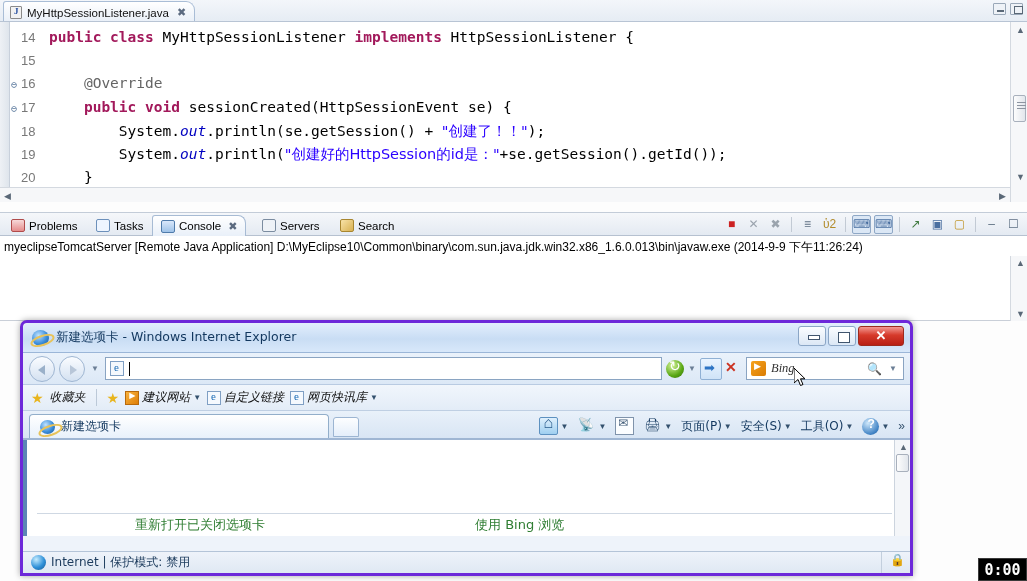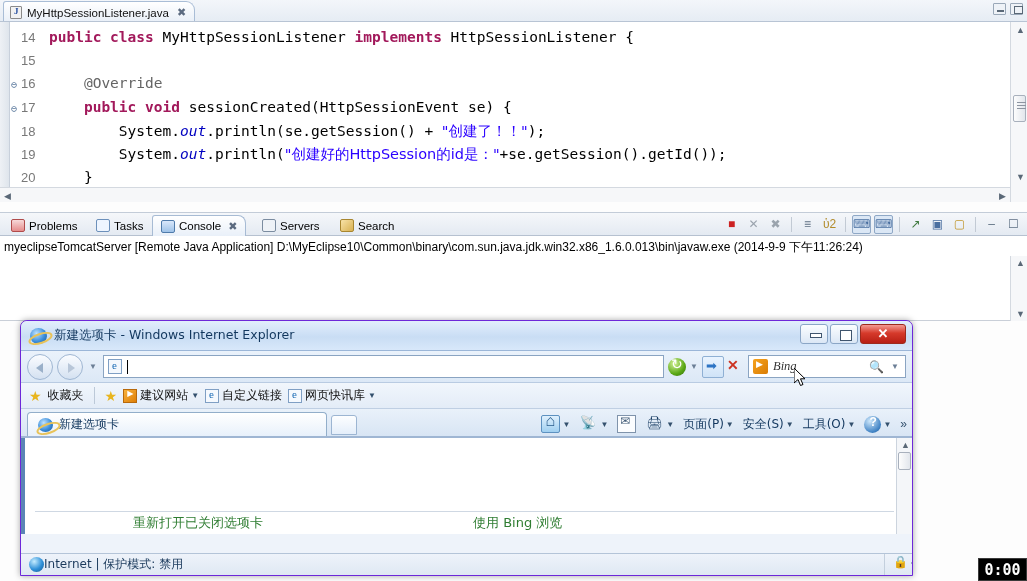--- a/index.html
+++ b/index.html
@@ -110,21 +110,21 @@
   .console-line{
     position:absolute; left:4px; top:3px; font-size:12px; color:#000;
     font-family:"Liberation Sans",sans-serif; white-space:nowrap;
   }
   .con-scroll-v{ position:absolute; right:0; top:256px; width:17px; height:65px;
      background:#f6f7f9; border-left:1px solid #d4d9e0;}
 
   
   .ie-win{
     position:absolute; left:20px; top:320px; width:893px; height:256px;
-    border:1px solid #6d28d9; border-radius:7px 7px 0 0;
+    border:3px solid #6d28d9; border-radius:7px 7px 0 0;
     background:#eef3fa;
     box-shadow:0 0 6px rgba(0,0,0,0.35);
     overflow:hidden;
   }
   .ie-title{
     position:relative; height:30px;
     background:linear-gradient(to bottom,#e2eefc,#c9ddf4 55%,#d8e8fa);
     border-bottom:1px solid #9bb6d8;
     border-radius:6px 6px 0 0;
     display:flex; align-items:center; padding-left:9px; gap:7px;
@@ -193,21 +193,21 @@
   .bingicon::after{content:"\25b6";position:absolute;left:3px;top:0px;font-size:9px;color:#fff;}
   .bingtxt{ font-style:italic; color:#333; font-family:"Liberation Serif",serif; flex:1 1 auto;}
   .magn{ color:#33506d; font-size:12px; }
 
   .ie-favbar{
     position:relative; height:26px;
     background:linear-gradient(to bottom,#f1f6fc,#e3ecf7);
     border-bottom:1px solid #bfcfe3;
     display:flex; align-items:center; padding:0 8px; gap:6px; font-size:12px; color:#111;
   }
-  .ie-favbar .cjk{font-family:"DejaVu Sans",sans-serif;}
+  .ie-favbar .cjk{font-family:"DejaVu Sans",sans-serif;font-style:italic;}
   .star{ color:#e8b51e; font-size:14px; }
   .favsep{ width:1px;height:17px;background:#bcc9d8; margin:0 4px;}
   .favitem{ display:flex; align-items:center; gap:3px; cursor:pointer;}
   .ficon{ width:14px;height:14px;border:1px solid #7f9fc4;background:#f5f9fe;position:relative;display:inline-block;}
   .ficon.e::after{content:"e";position:absolute;left:3px;top:-2px;font-size:11px;color:#1a6bb5;font-family:"Liberation Serif",serif;}
   .ficon.orange{ background:linear-gradient(135deg,#f8b23d,#de7e06); border-color:#b8690a;}
   .ficon.orange::after{content:"\25b6";position:absolute;left:3px;top:-1px;font-size:8px;color:#fff;}
 
   .ie-tabrow{
     position:relative; height:28px;
@@ -267,21 +267,21 @@
   .page-scroll{ position:absolute; right:0; top:0; width:16px; height:97px;
      background:#f4f6f9; border-left:1px solid #ccd4de;}
 
   .ie-status{
     position:absolute; left:0; bottom:0; width:983px; height:22px;
     background:linear-gradient(to bottom,#eef3fa,#dfe8f3);
     border-top:1px solid #b4c4d8;
     display:flex; align-items:center; font-size:12px; color:#1b3a5c;
   }
   .ie-status .cjk{font-family:"DejaVu Sans",sans-serif;}
-  .zone{ display:flex;align-items:center;padding:0 8px;
+  .zone{ display:flex;align-items:center;gap:5px; padding:0 8px;
          border-left:1px solid #c3cfdd; height:22px;}
   .globe{ width:15px;height:15px;border-radius:50%;
      background:radial-gradient(circle at 35% 30%,#c5ecff,#2f90d8 55%,#15578f);}
   .statspacer{ flex:1 1 auto; }
   .lockz{ width:17px;height:15px; position:relative;}
   .lockz::after{content:"\1f512";position:absolute;left:1px;top:-2px;font-size:12px;}
   .zoomz{ display:flex;align-items:center;gap:4px;}
   .zoomglass{ color:#2f6fae; font-size:12px;}
 
   .timer{

